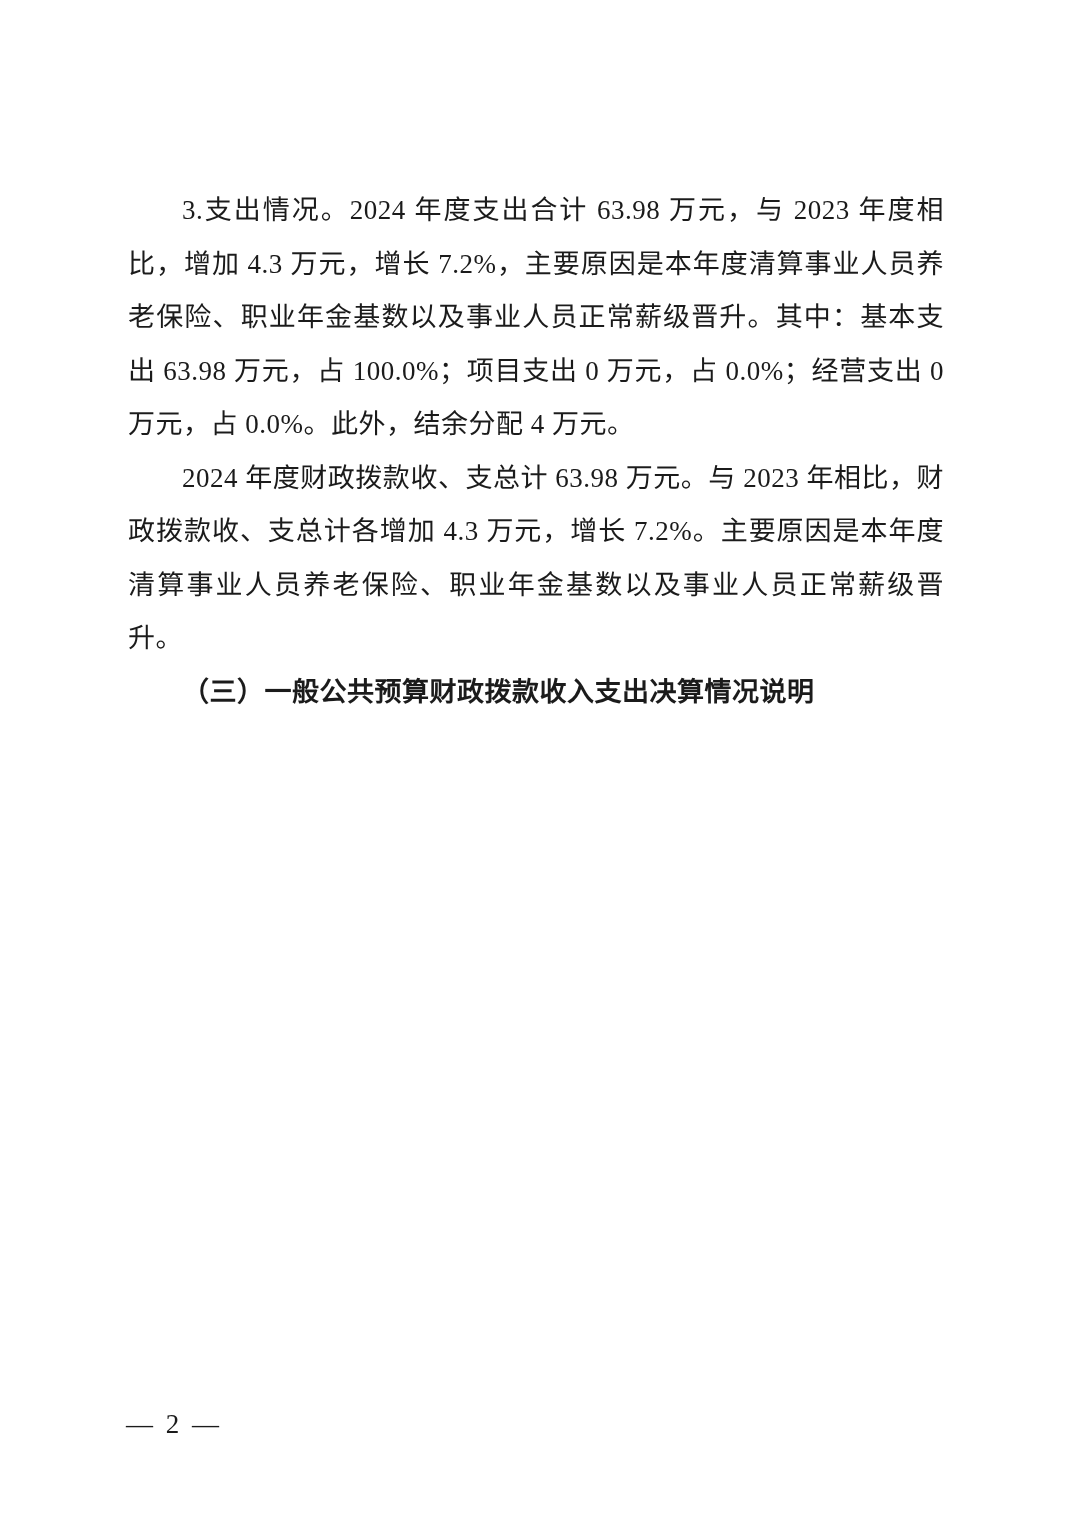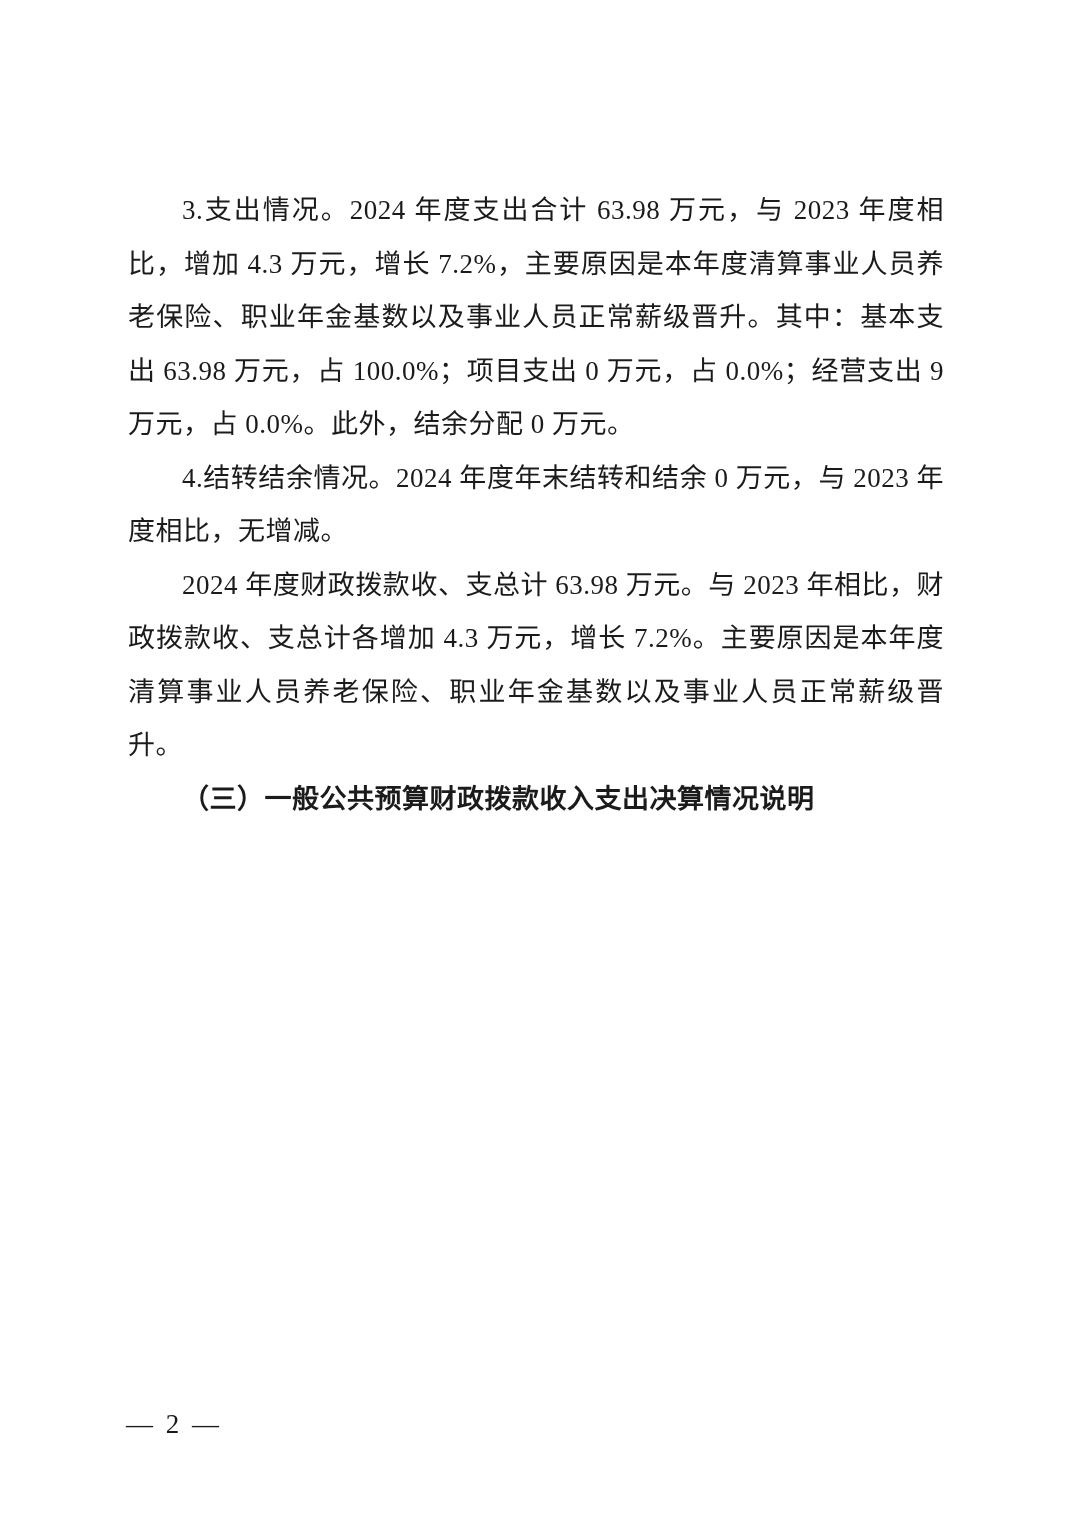--- a/index.html
+++ b/index.html
@@ -47,23 +47,22 @@
     color: #1b1b1b;
   }
 </style>
 </head>
 <body>
 
 <div class="page">
 
   <div class="content">
 
-    <p class="para indent">3.支出情况。2024 年度支出合计 63.98 万元，与 2023 年度相比，增加 4.3 万元，增长 7.2%，主要原因是本年度清算事业人员养老保险、职业年金基数以及事业人员正常薪级晋升。其中：基本支出 63.98 万元，占 100.0%；项目支出 0 万元，占 0.0%；经营支出 9 万元，占 0.0%。此外，结余分配 0 万元。</p>
+    <p class="para indent">3.支出情况。2024 年度支出合计 63.98 万元，与 2023 年度相比，增加 4.3 万元，增长 7.2%，主要原因是本年度清算事业人员养老保险、职业年金基数以及事业人员正常薪级晋升。其中：基本支出 63.98 万元，占 100.0%；项目支出 0 万元，占 0.0%；经营支出 0 万元，占 0.0%。此外，结余分配 4 万元。</p>
 
-    <p class="para indent">4.结转结余情况。2024 年度年末结转和结余 0 万元，与 2023 年度相比，无增减。</p>
 
 
     <p class="para indent">2024 年度财政拨款收、支总计 63.98 万元。与 2023 年相比，财政拨款收、支总计各增加 4.3 万元，增长 7.2%。主要原因是本年度清算事业人员养老保险、职业年金基数以及事业人员正常薪级晋升。</p>
 
     <p class="para indent heading">（三）一般公共预算财政拨款收入支出决算情况说明</p>
 
   </div>
 
   <div class="footer">— 2 —</div>
 

